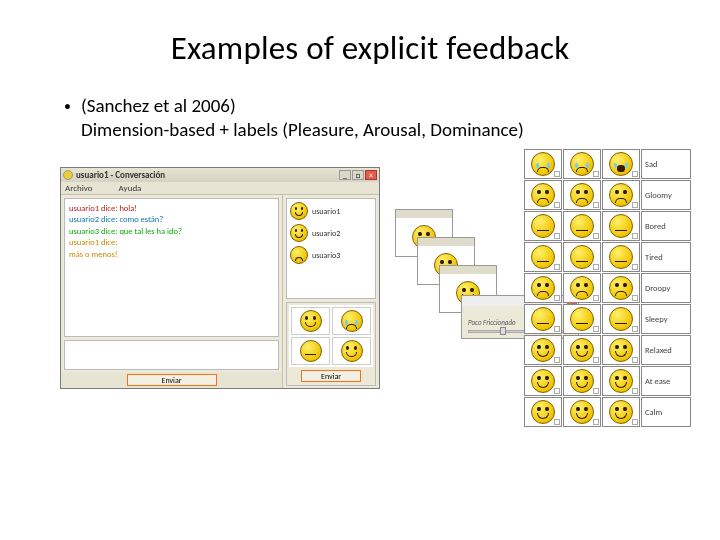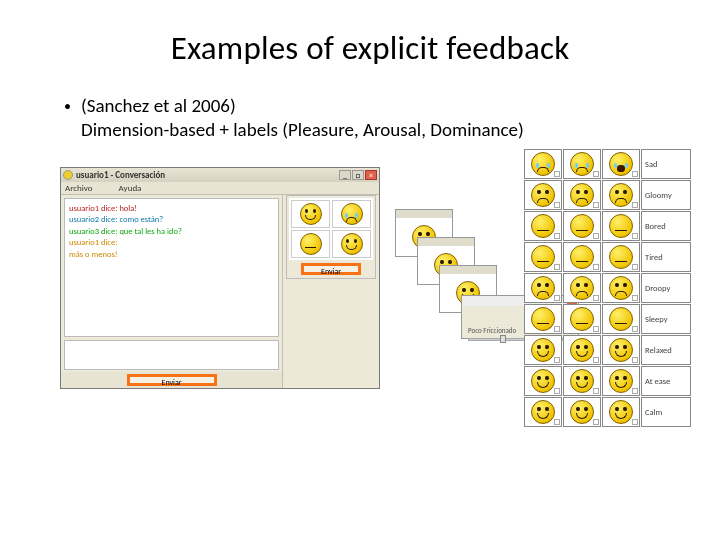--- a/index.html
+++ b/index.html
@@ -21,21 +21,21 @@
   .menubar { height: 13px; background: #e8e4d4; border-bottom: 1px solid #c4c0b0; display: flex; padding: 0 4px; gap: 26px; color: #333; }
   .chatbody { display: flex; height: calc(100% - 27px); }
   .chatleft { flex: 1; display: flex; flex-direction: column; border-right: 1px solid #c4c0b0; }
   .msgs { flex: 1; background: #fff; border: 1px solid #bbb; margin: 3px; padding: 4px; font-size: 8.5px; line-height: 1.35; }
   .msgs .l1 { color: #b22; }
   .msgs .l2 { color: #17a; }
   .msgs .l3 { color: #1a1; }
   .msgs .l4 { color: #c80; }
   .inputarea { height: 30px; background: #fff; border: 1px solid #bbb; margin: 0 3px 2px 3px; }
   .sendrow { height: 16px; background: #e8e4d4; display: flex; justify-content: center; align-items: center; }
-  .sendbtn { width: 90px; height: 12px; background: #f4f1e4; border: 3px solid #f97316; font-size: 8px; text-align: center; line-height: 10px; }
+  .sendbtn { width: 90px; height: 12px; background: #f4f1e4; border: 1px solid #f97316; font-size: 8px; text-align: center; line-height: 10px; }
   .chatright { width: 96px; display: flex; flex-direction: column; }
   .userlist { flex: 1; background: #fff; border: 1px solid #bbb; margin: 3px; display: flex; flex-direction: column; gap: 4px; padding: 3px; }
   .urow { display: flex; align-items: center; gap: 4px; }
   .urow .face { width: 18px; height: 18px; }
   .urow .uname { font-size: 8px; color: #333; }
   .selgrid { background: #ece9d8; margin: 0 3px 2px 3px; border: 1px solid #bbb; padding: 2px; }
   .sgwrap { display: grid; grid-template-columns: 1fr 1fr; gap: 2px; background: #fff; padding: 2px; }
   .sgwrap .cell { border: 1px solid #ccc; display: flex; align-items: center; justify-content: center; height: 28px; }
   .sgwrap .face { width: 22px; height: 22px; }
   .rsend { height: 14px; display: flex; justify-content: center; align-items: center; margin-top: 2px; }
@@ -45,21 +45,21 @@
   .popup { position: absolute; width: 58px; border: 1px solid #999; background: #ece9d8; }
   .popup .pbar { height: 8px; background: #e0dccc; }
   .popup .pbody { height: 38px; background: #fff; display: flex; align-items: center; justify-content: center; }
   .popup .face { width: 24px; height: 24px; }
   .pop1 { left: 0; top: 0; }
   .pop2 { left: 22px; top: 28px; }
   .pop3 { left: 44px; top: 56px; }
   .slider { position: absolute; left: 66px; top: 86px; width: 118px; height: 44px; background: #ece9d8; border: 1px solid #999; }
   .slider .sbar { height: 10px; background: #eee; display: flex; justify-content: flex-end; }
   .slider .sx { width: 10px; height: 8px; background: #e36048; margin: 1px; }
-  .slider .sbody { padding: 20px 6px; display: flex; flex-direction: column; gap: 3px; }
+  .slider .sbody { padding: 12px 6px; display: flex; flex-direction: column; gap: 3px; font-style: italic; }
   .slabel { font-size: 7px; color: #555; }
   .strack { height: 3px; background: #ccc; border: 1px solid #aaa; position: relative; }
   .sthumb { position: absolute; width: 6px; height: 8px; background: #ddd; border: 1px solid #888; top: -4px; left: 30%; }
   
   .emgrid { position: absolute; right: -30px; top: -18px; width: 186px; display: grid; grid-template-columns: 38px 38px 38px 50px; grid-auto-rows: 30px; gap: 1px 1px; }
   .emcell { background: #fff; border: 1px solid #888; display: flex; align-items: center; justify-content: center; position: relative; }
   .emcell .tick { position: absolute; right: 1px; bottom: 1px; width: 6px; height: 6px; border: 1px solid #aaa; background: #fff; }
   .emcell .face { width: 24px; height: 24px; }
   .emlabel { font-size: 8.5px; color: #444; text-align: center; padding-left: 3px; justify-content: flex-start; }
   
@@ -115,20 +115,40 @@
               <div class="l3">usuario3 dice: que tal les ha ido?</div>
               <div class="l4">usuario1 dice:</div>
               <div class="l4">más o menos!</div>
             </div>
           <div class="inputarea"></div>
           <div class="sendrow">
             <div class="sendbtn">Enviar</div>
           </div>
         </div>
         <div class="chatright">
+          <div class="userlist" id="userlist">
+              <div class="urow">
+                <span class="face smile">
+                  <span class="mouth"></span>
+                </span>
+                <span class="uname">usuario1</span>
+              </div>
+              <div class="urow">
+                <span class="face smile">
+                  <span class="mouth"></span>
+                </span>
+                <span class="uname">usuario2</span>
+              </div>
+              <div class="urow">
+                <span class="face angry frown">
+                  <span class="mouth"></span>
+                </span>
+                <span class="uname">usuario3</span>
+              </div>
+            </div>
           <div class="selgrid">
             <div class="sgwrap" id="selgrid">
                 <div class="cell">
                   <span class="face smile">
                     <span class="mouth"></span>
                   </span>
                 </div>
                 <div class="cell">
                   <span class="face cry frown">
                     <span class="mouth"></span>

